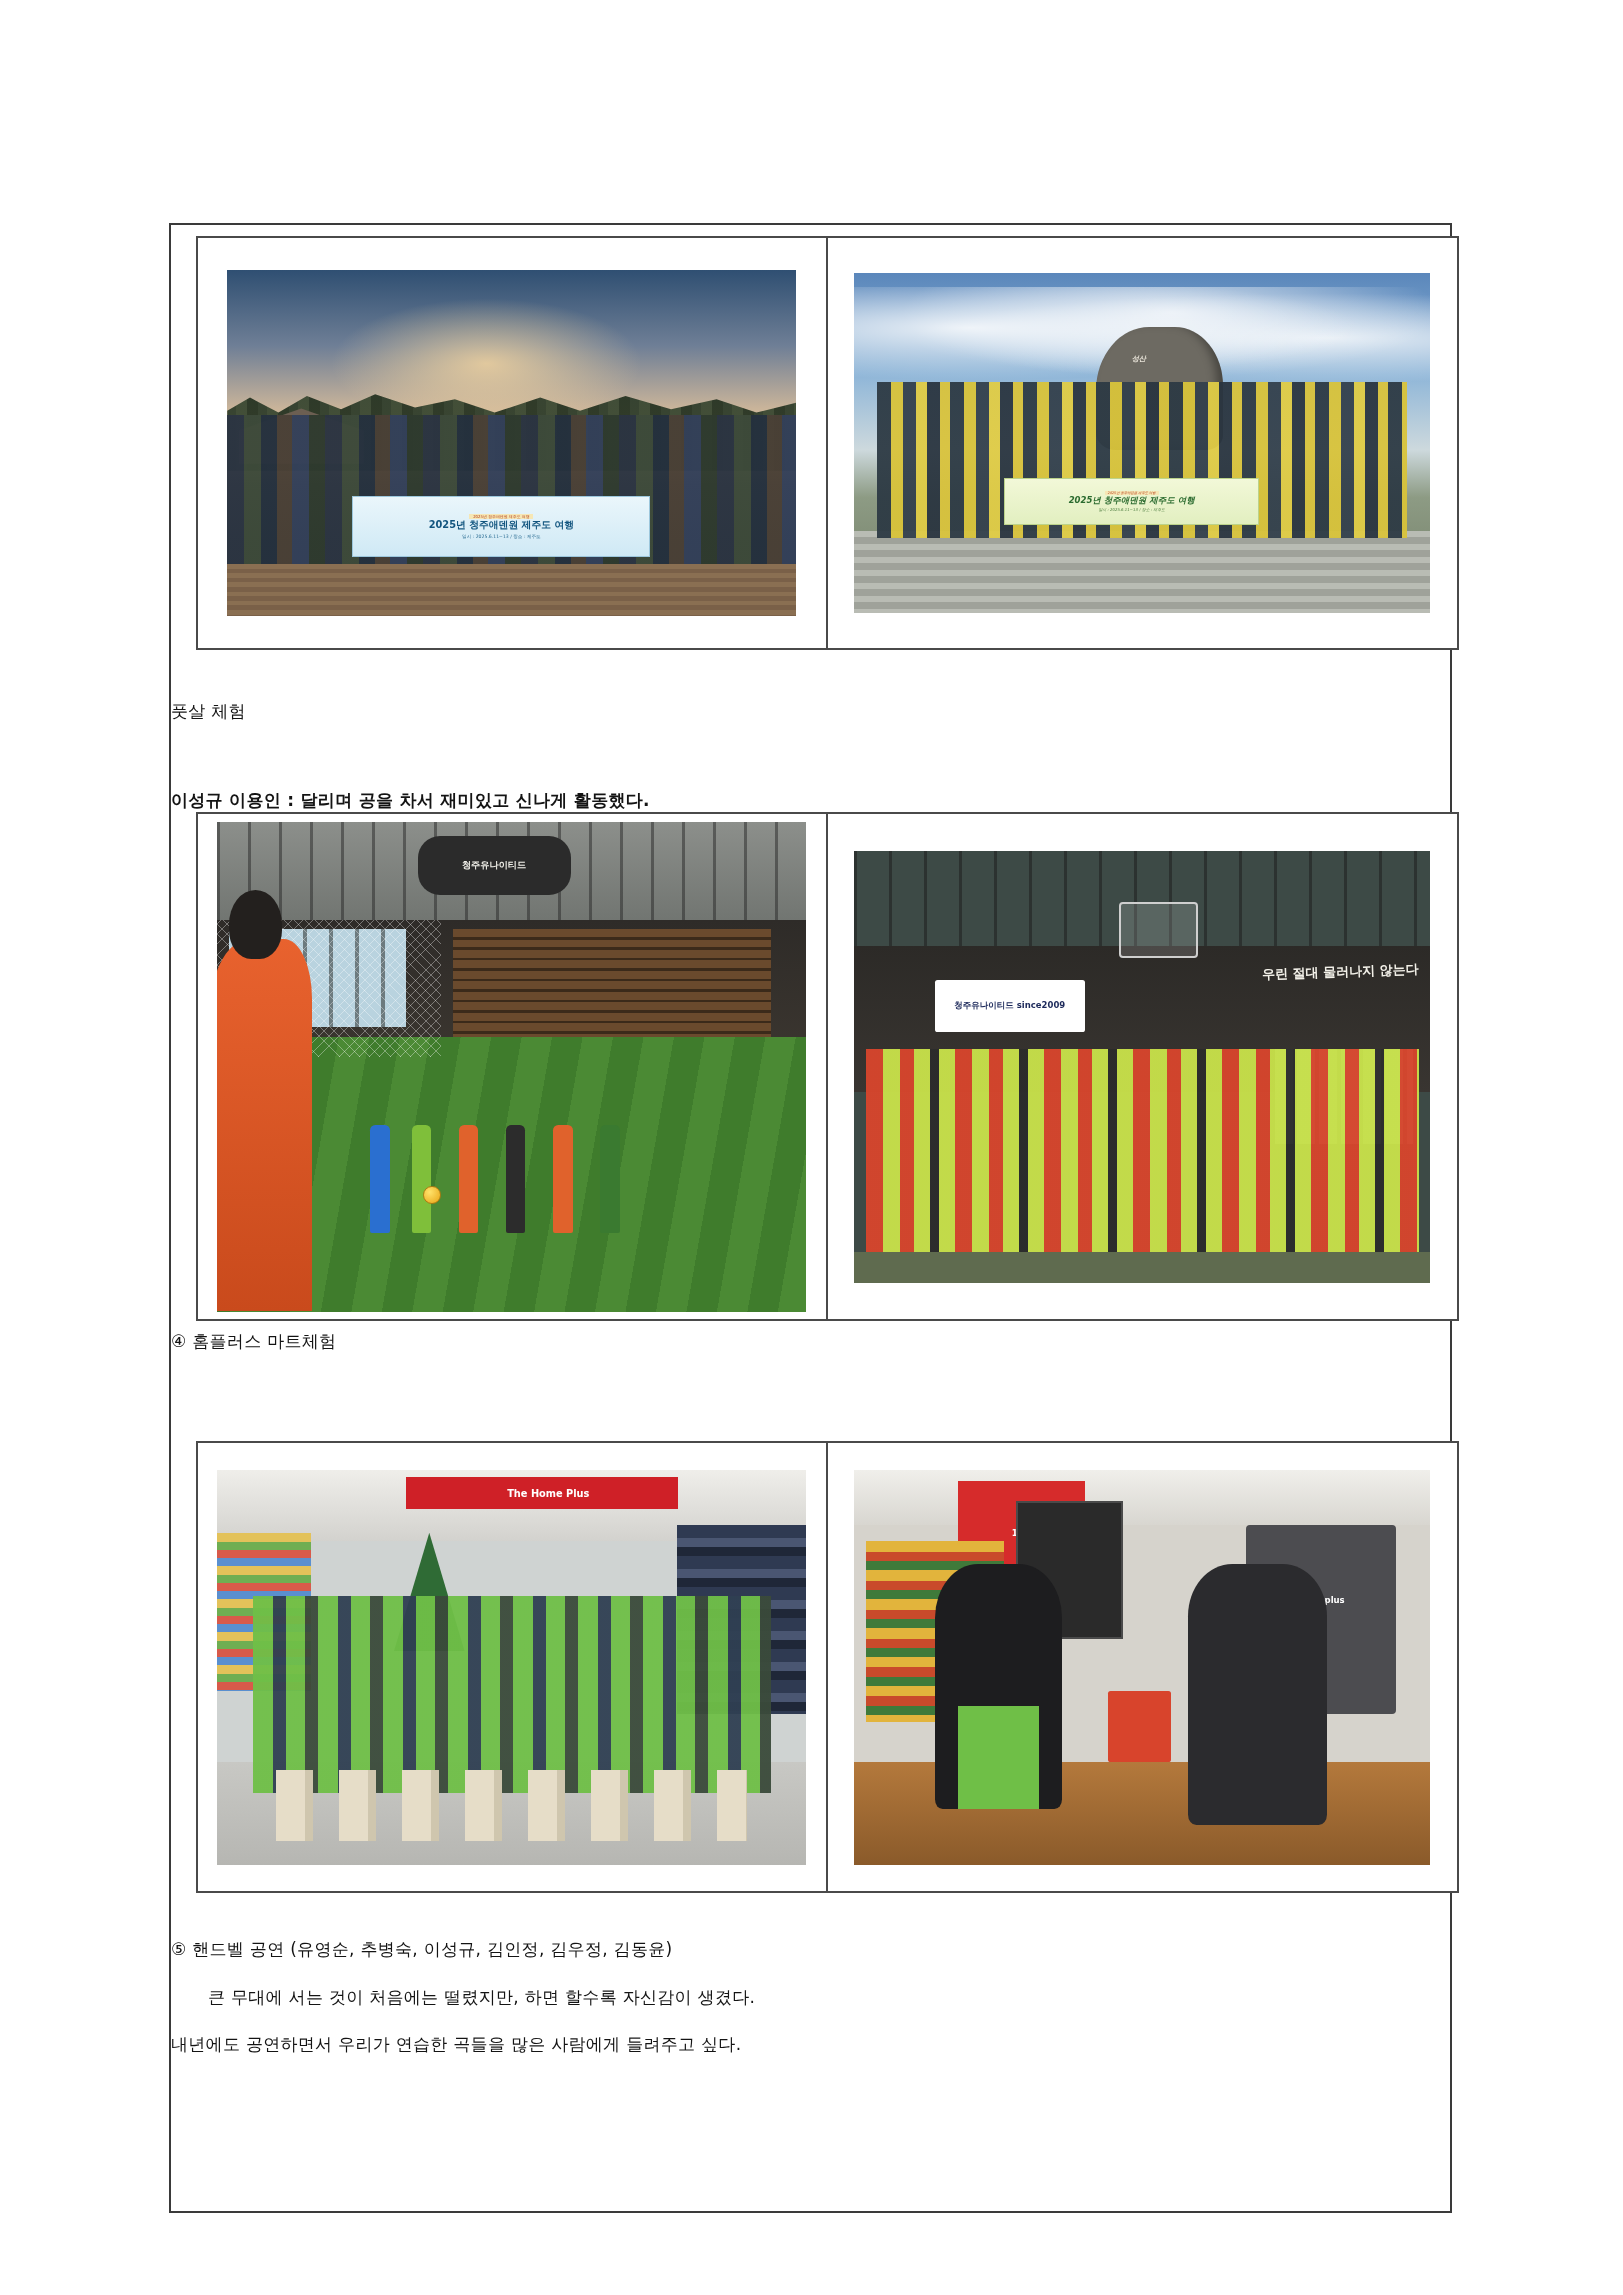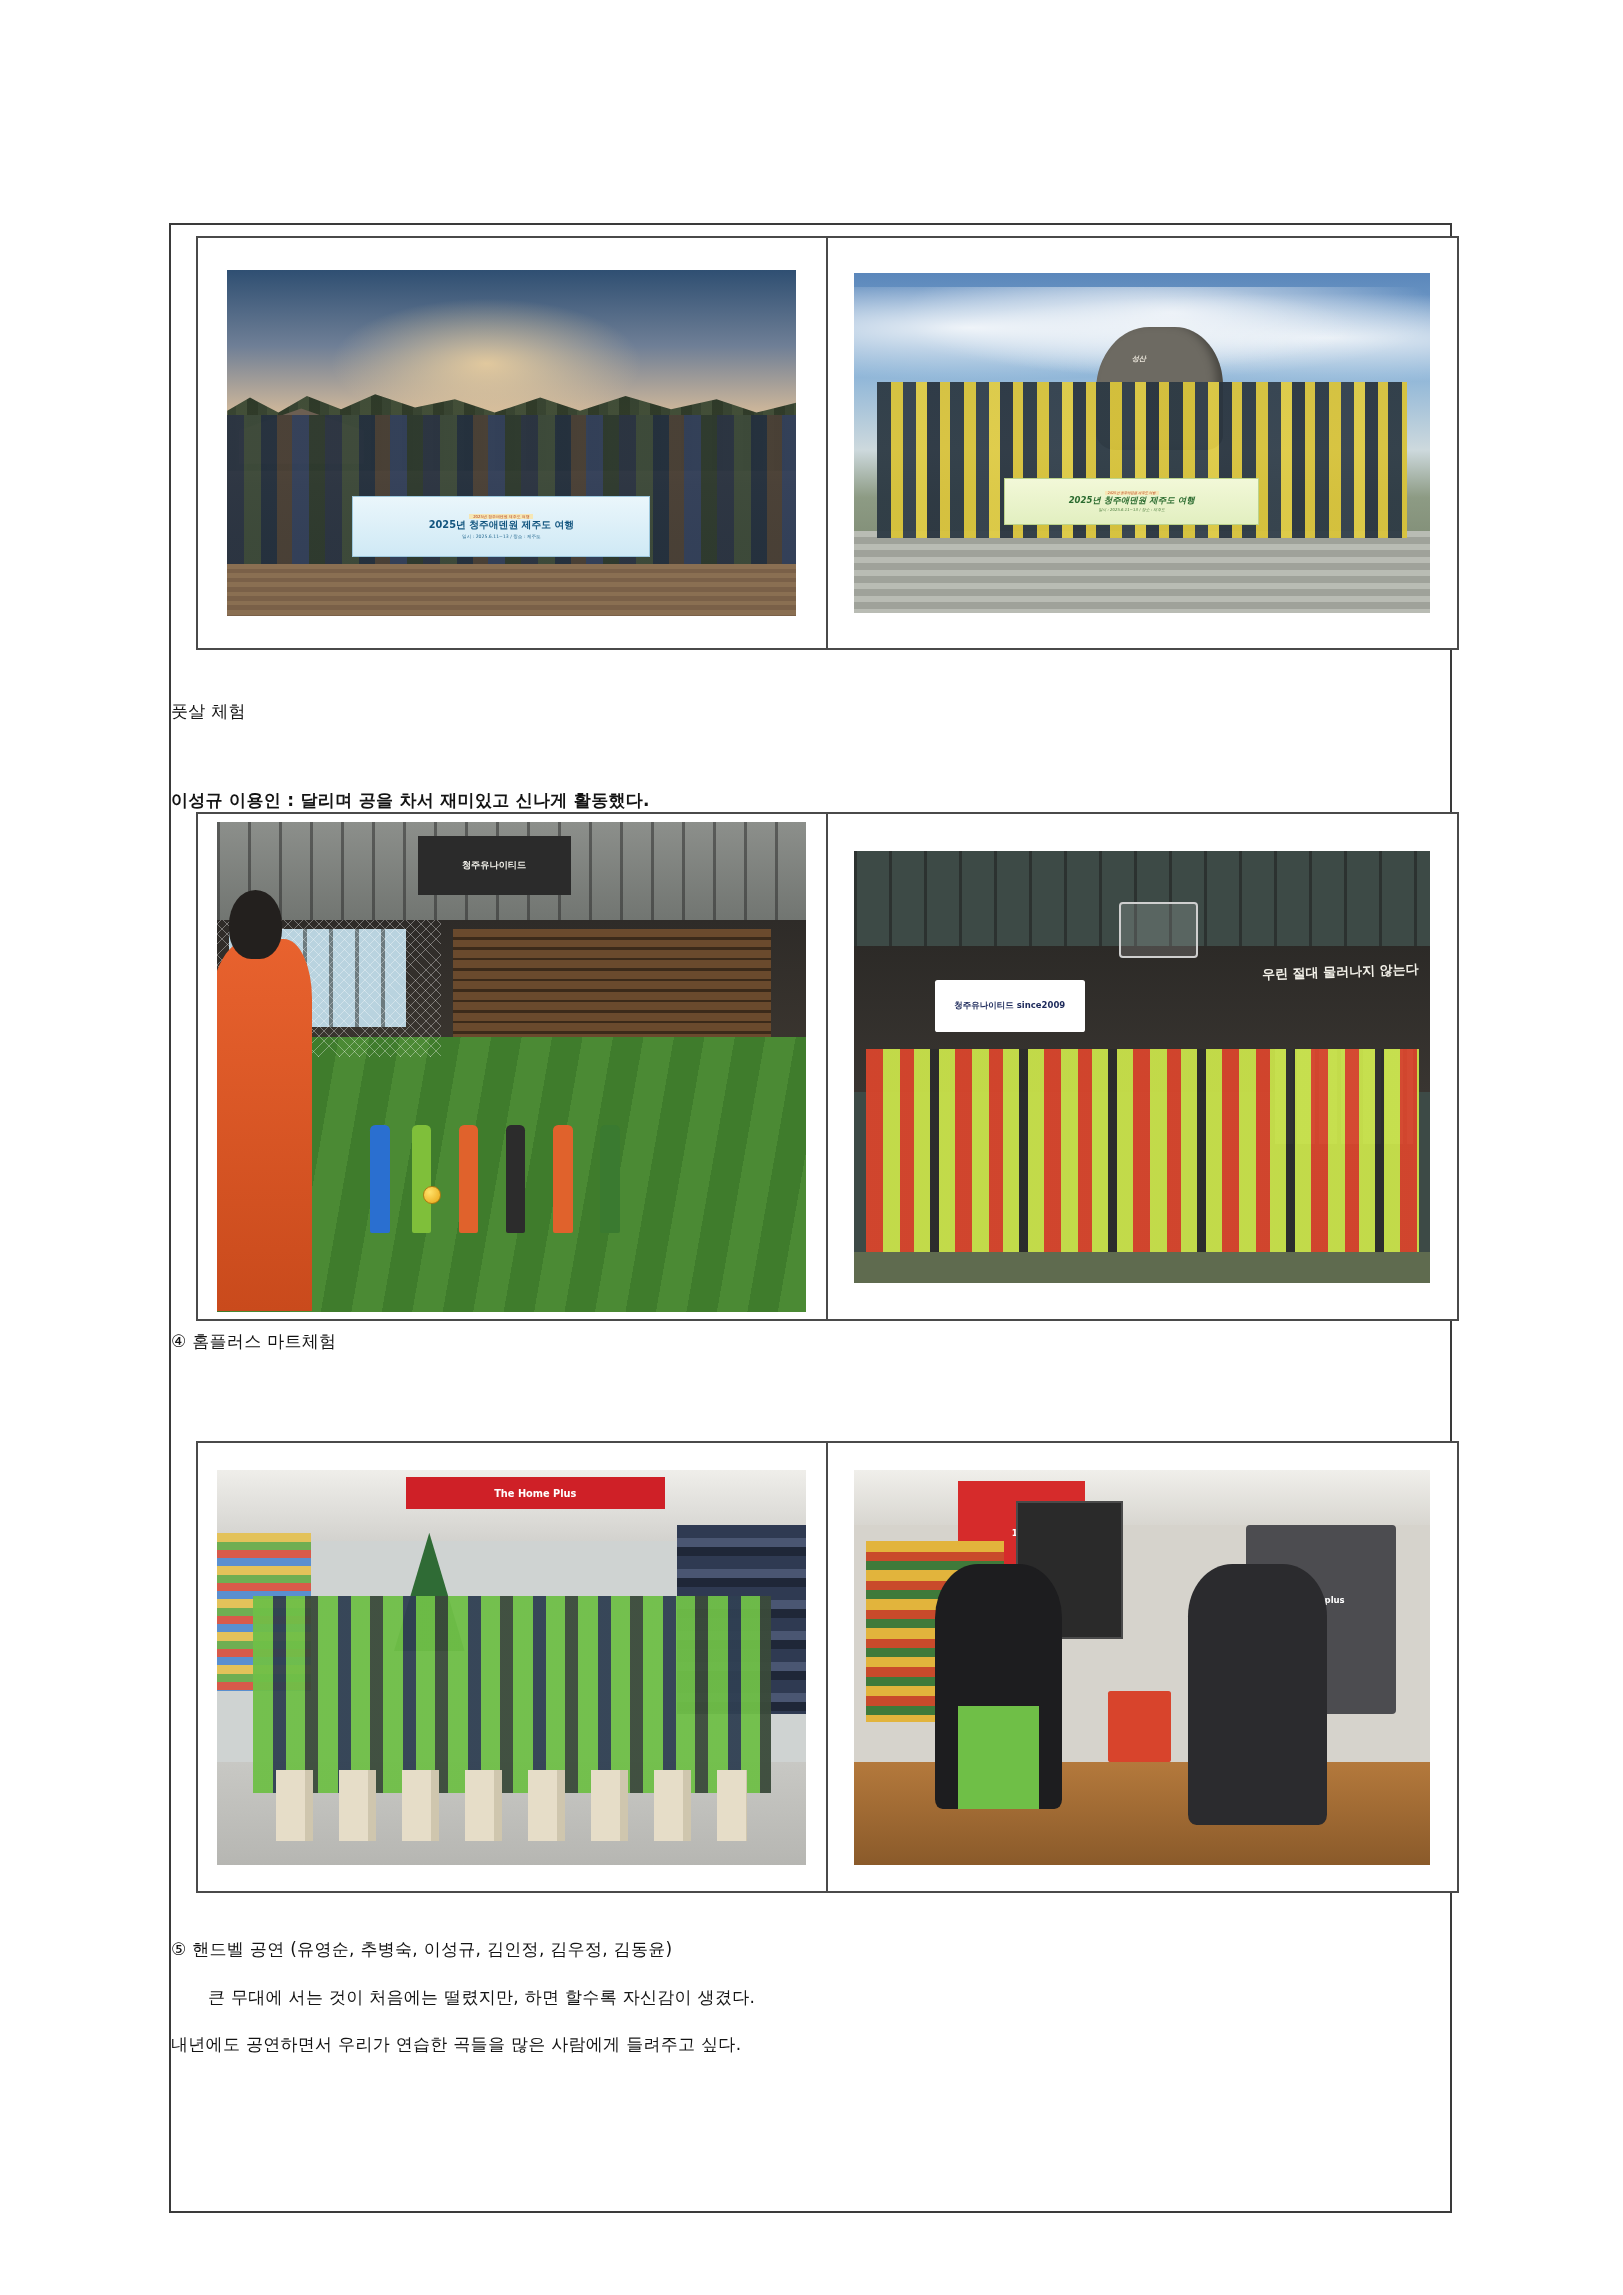--- a/index.html
+++ b/index.html
@@ -164,21 +164,21 @@
     position:absolute; left:0; top:20%; width:100%; height:26%;
     background: linear-gradient(#2e2b28, #3a352f);
   }
   .p3 .windows {
     position:absolute; left:2%; top:22%; width:30%; height:20%;
     background: repeating-linear-gradient(90deg, #b9d3df 0 22px, #6c7a7e 22px 26px);
   }
   .p3 .logo {
     position:absolute; left:34%; top:3%; width:26%; height:12%;
     background:#2b2b2b; color:#f0efe8; font-size:9.2px; font-weight:bold;
-    display:flex; align-items:center; justify-content:center; white-space:nowrap;
+    display:flex; align-items:center; justify-content:center; white-space:nowrap;border-radius:22px;
   }
   .p3 .shelves {
     position:absolute; left:40%; top:22%; width:54%; height:22%;
     background: repeating-linear-gradient(180deg, #6a4a2d 0 7.9px, #3b2a1a 7.9px 10.5px);
   }
   .p3 .turf {
     position:absolute; left:0; bottom:0; width:100%; height:56%;
     background: repeating-linear-gradient(100deg, #4b8a34 0 30px, #3f7c2c 30px 60px);
   }
   .p3 .netline {
@@ -244,21 +244,21 @@
 
   
   .p5 { background:#cfd3d2; }
   .p5 .ceil {
     position:absolute; left:0; top:0; width:100%; height:18%;
     background: linear-gradient(#efeeea, #d3d2ce);
   }
   .p5 .signband {
     position:absolute; left:32%; top:2%; width:44%; height:8%;
     background:#cf2027; color:#fff; font-size:9.8px; font-weight:bold;
-    display:flex; align-items:center; justify-content:center; white-space:nowrap;
+    display:flex; align-items:center; justify-content:center; white-space:nowrap;padding-left:13px;
   }
   .p5 .shelfL {
     position:absolute; left:0; top:16%; width:16%; height:40%;
     background: repeating-linear-gradient(180deg, #e3c25a 0 9.2px, #6fae52 9.2px 17px, #d85a4a 17px 25px, #5a8fcf 25px 33px);
   }
   .p5 .shelfR {
     position:absolute; right:0; top:14%; width:22%; height:48%;
     background: repeating-linear-gradient(180deg, #2f3a52 0 13px, #4a5672 13px 22px, #1f2738 22px 31px);
   }
   .p5 .tree {

